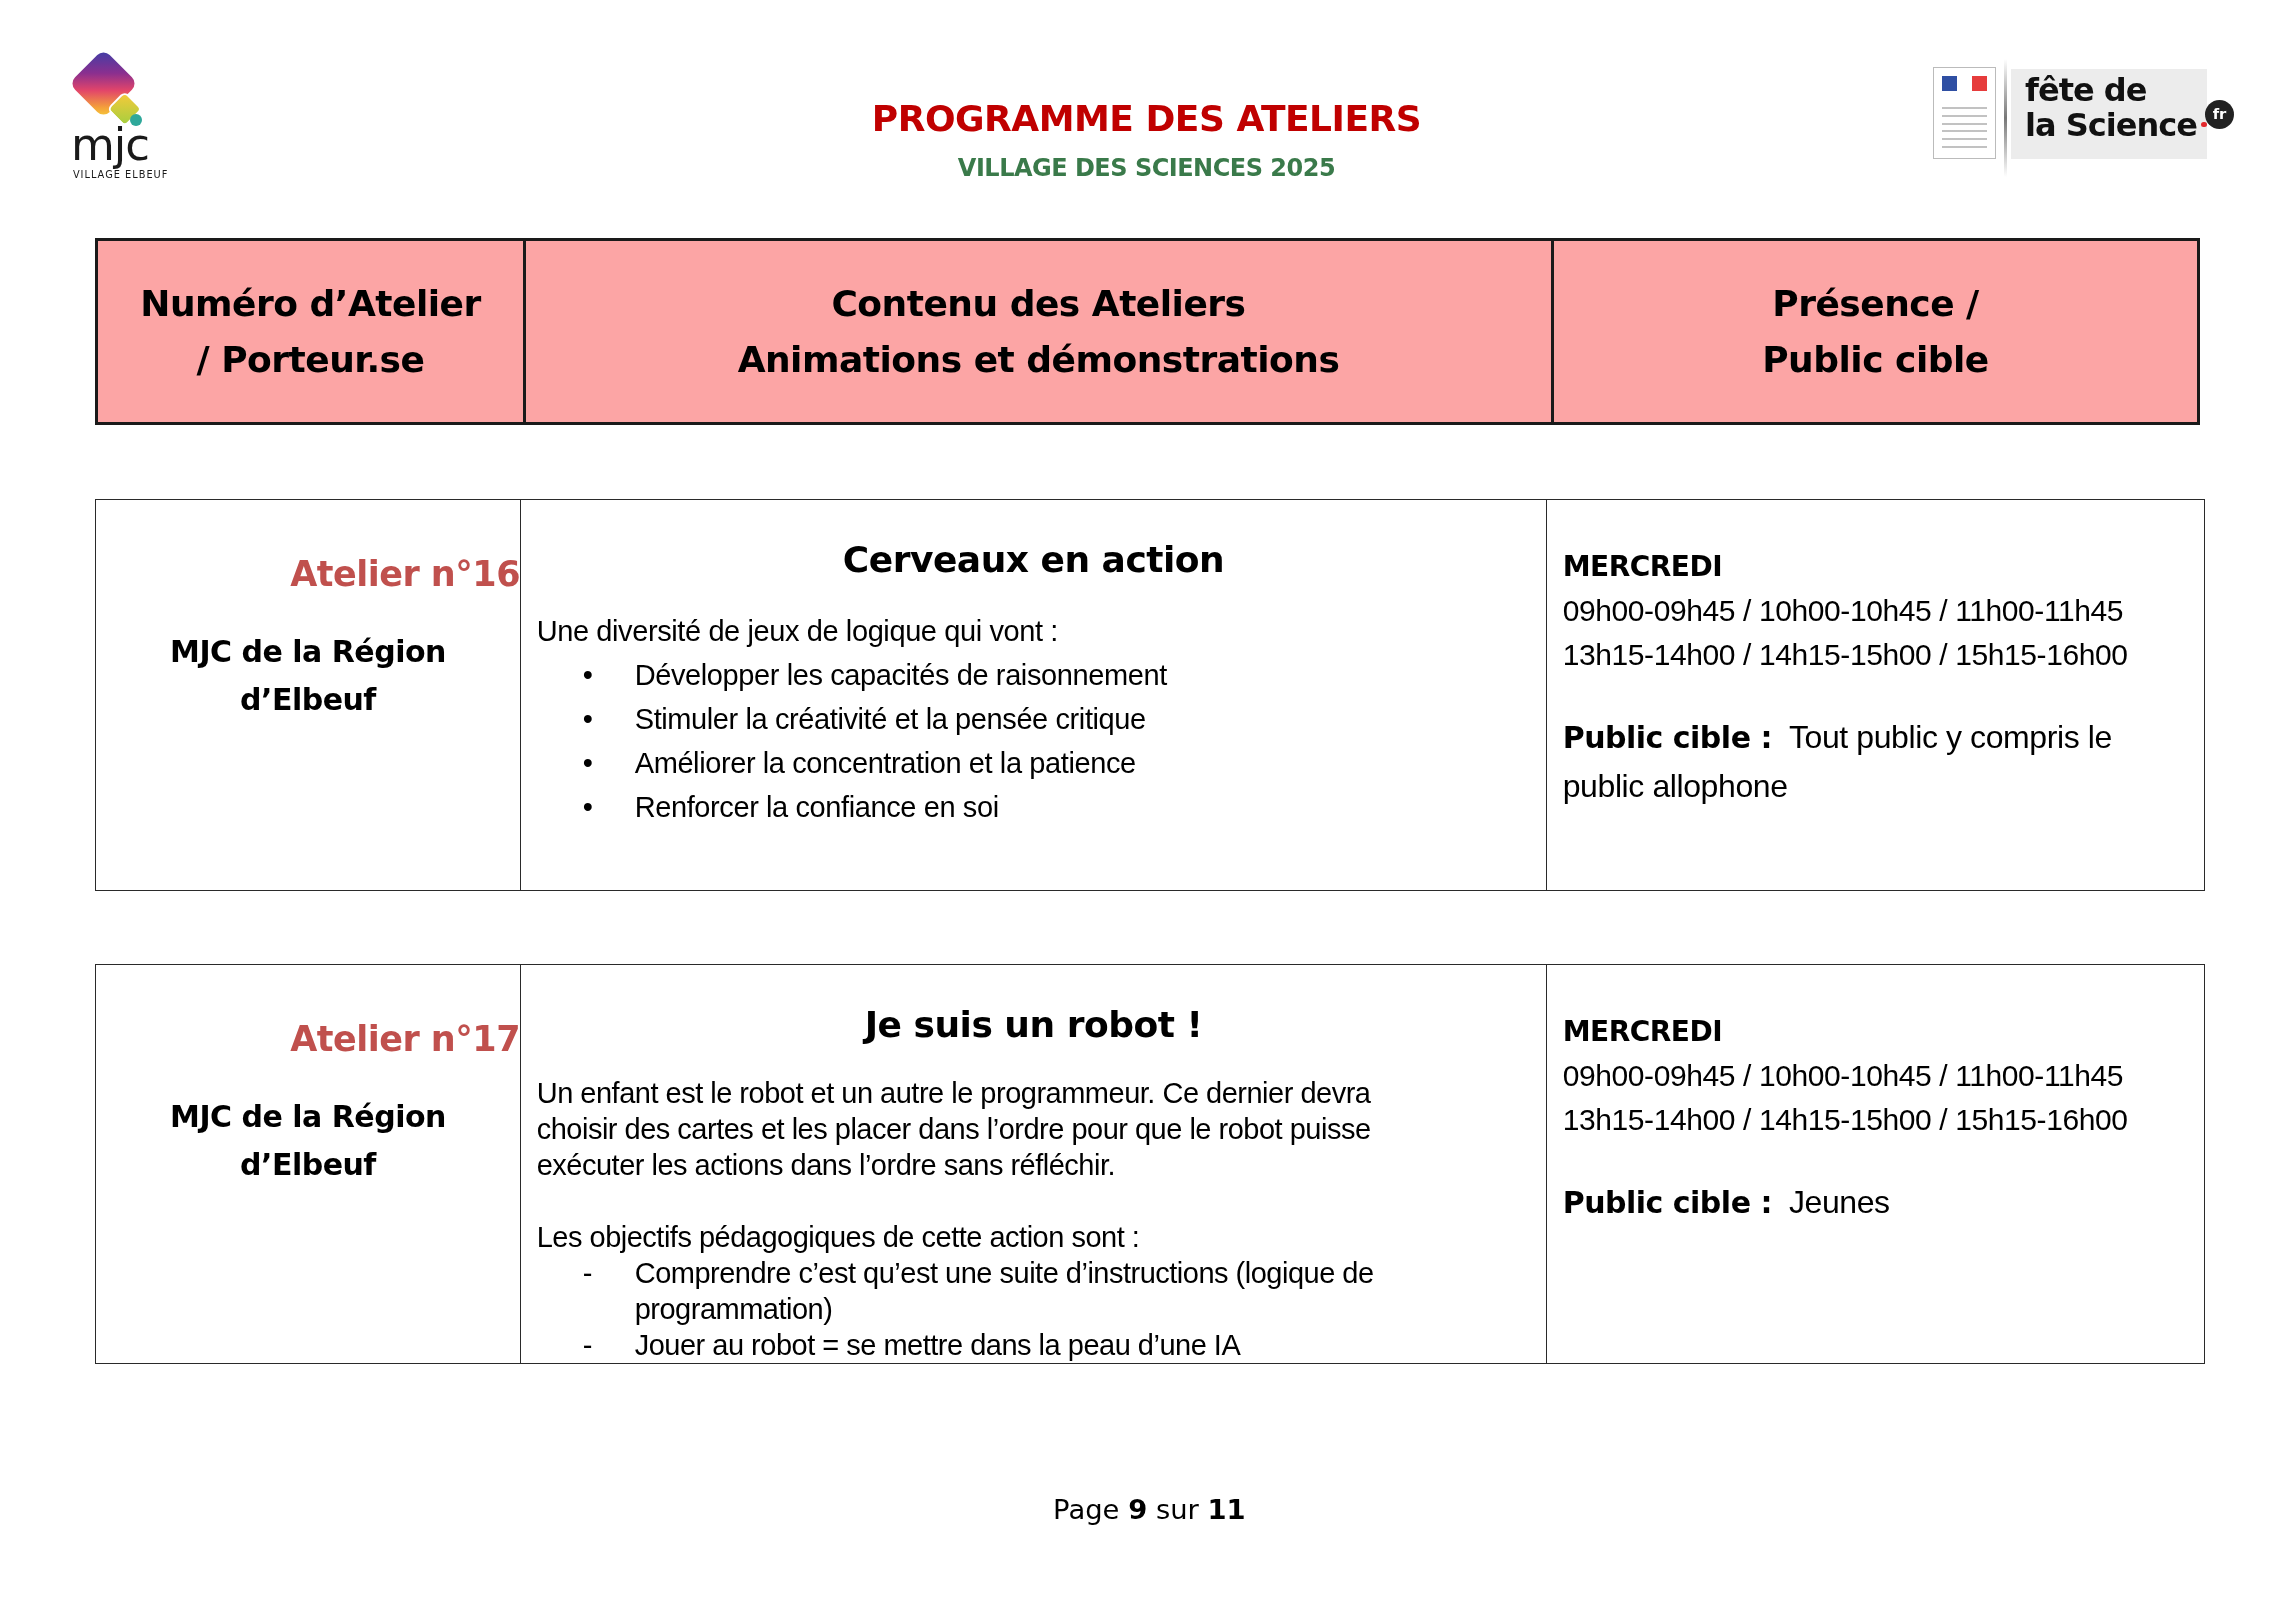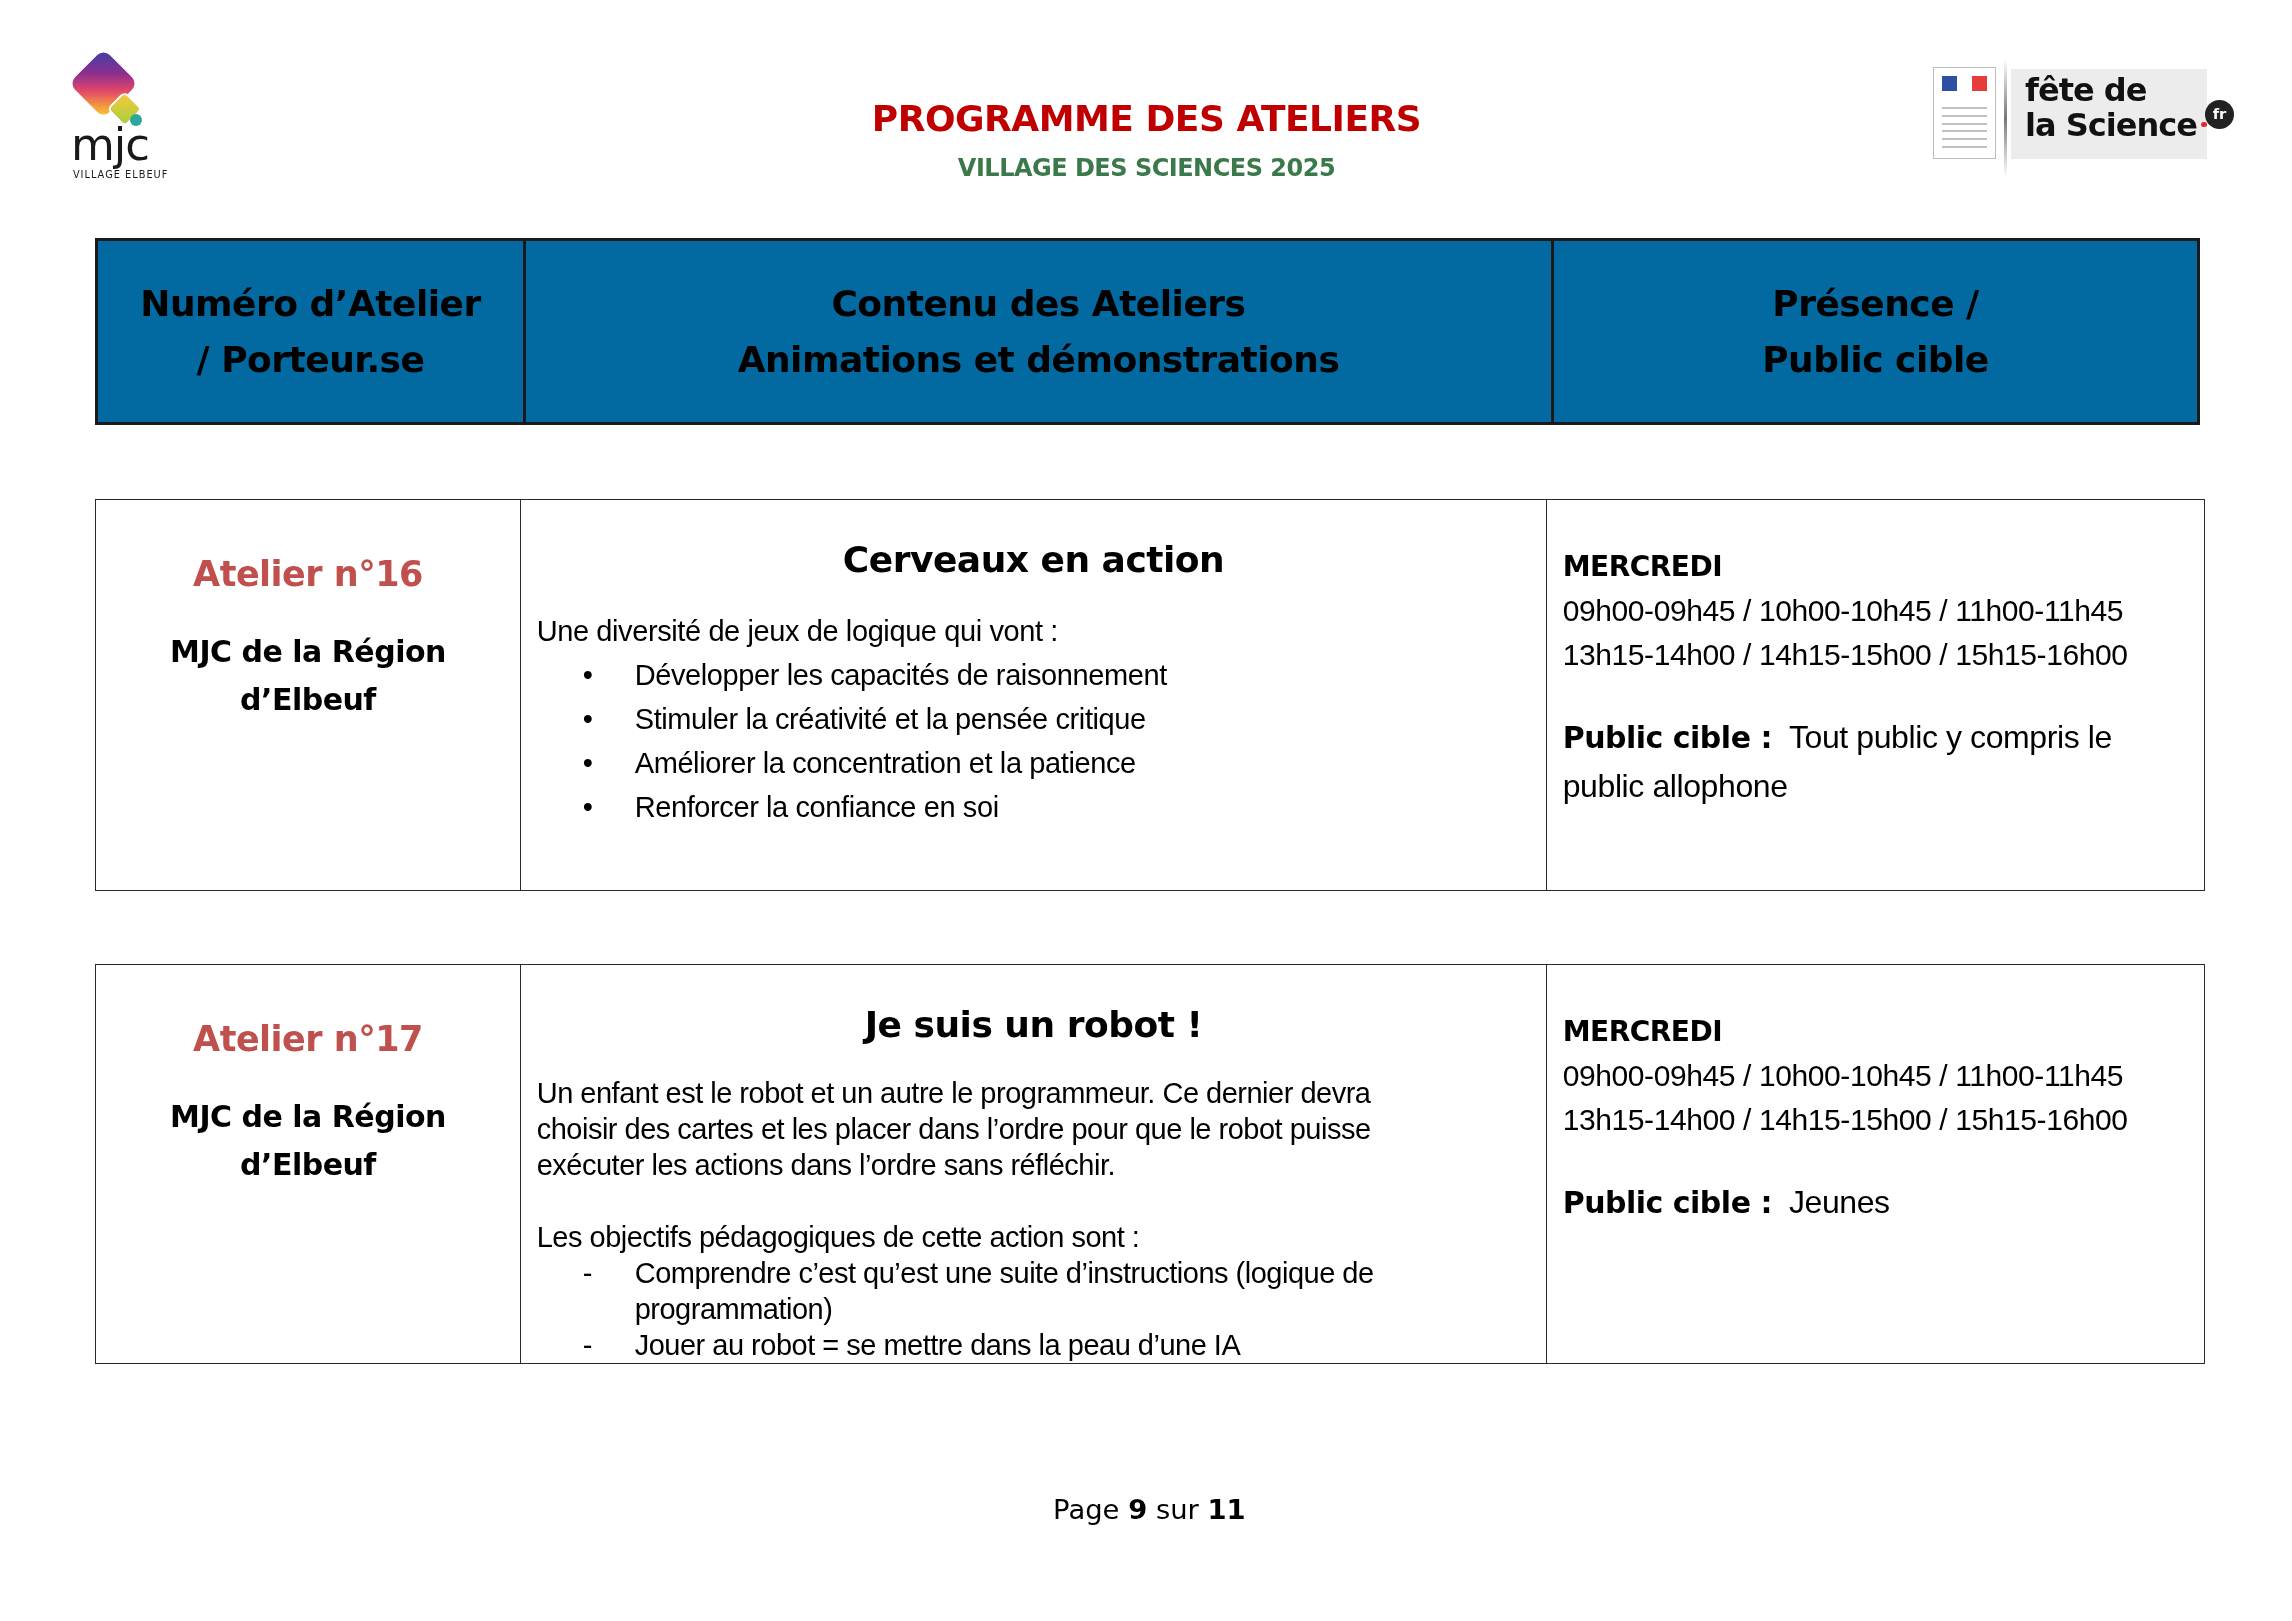--- a/index.html
+++ b/index.html
@@ -36,31 +36,31 @@
   
   .title-main { left:0; width:2293px; top:98px; text-align:center; font-family:"DejaVu Sans",sans-serif;
     font-weight:bold; font-size:36px; color:#c00000; text-decoration:underline; text-decoration-thickness:2.9px;
     text-underline-offset:5.9px; letter-spacing:-0.5px; }
   .title-main span { display:inline-block; transform:translateX(0px); }
   .title-sub { left:0; width:2293px; top:154px; text-align:center; font-family:"DejaVu Sans",sans-serif;
     font-weight:bold; font-size:24px; color:#3a7a4a; letter-spacing:-0.5px; }
 
   
   .hdr-table { left:95px; top:238px; width:2105px; height:187px; border-collapse:collapse; }
-  .hdr-table td { border:3.9px solid #1a1a1a; background:#0369a1; text-align:center; vertical-align:middle;
+  .hdr-table td { border:3.9px solid #1a1a1a; background:#fca5a5; text-align:center; vertical-align:middle;
     font-family:"DejaVu Sans",sans-serif; font-weight:bold; font-size:36px; line-height:56px; letter-spacing:-0.5px; padding:0; }
 
   
   .atl-table { left:95px; width:2109px; border-collapse:collapse; table-layout:fixed; }
   .atl-table td { border:1.5px solid #2a2a2a; vertical-align:top; padding:0; }
   .c1 { width:424px; text-align:center; }
   .c2 { width:1025px; }
   .c3 { width:657px; }
 
-  .atl-num { font-family:"DejaVu Sans",sans-serif; font-weight:bold; font-size:35px; color:#c0504d; letter-spacing:-0.5px; }
+  .atl-num { font-family:"DejaVu Sans",sans-serif; font-weight:bold; font-size:35px; color:#c0504d; letter-spacing:-0.5px;text-align:right; }
   .atl-org { font-family:"DejaVu Sans",sans-serif; font-weight:bold; font-size:30px; line-height:48px; letter-spacing:-0.5px; }
   .atl-title { text-align:center; font-family:"DejaVu Sans",sans-serif; font-weight:bold; font-size:36px; letter-spacing:-0.5px; }
   .body-txt { font-family:"Liberation Sans Narrow","Liberation Sans",sans-serif; font-size:29px; line-height:44px; letter-spacing:-0.4px; }
   .body-txt2 { font-family:"Liberation Sans",sans-serif; font-size:29px; line-height:36px; letter-spacing:-0.5px; }
   ul.bul { list-style:none; margin:0; padding:0; }
   ul.bul li { position:relative; padding-left:98px; }
   ul.bul li .mk { position:absolute; left:46px; top:0; }
   .day { font-family:"DejaVu Sans",sans-serif; font-weight:bold; font-size:28px; line-height:44px; letter-spacing:-0.5px; }
   .slots { font-family:"Liberation Sans",sans-serif; font-size:30px; line-height:44px; letter-spacing:-0.4px; }
   .pub { font-family:"Liberation Sans",sans-serif; font-size:32px; line-height:48px; letter-spacing:-0.4px; }

